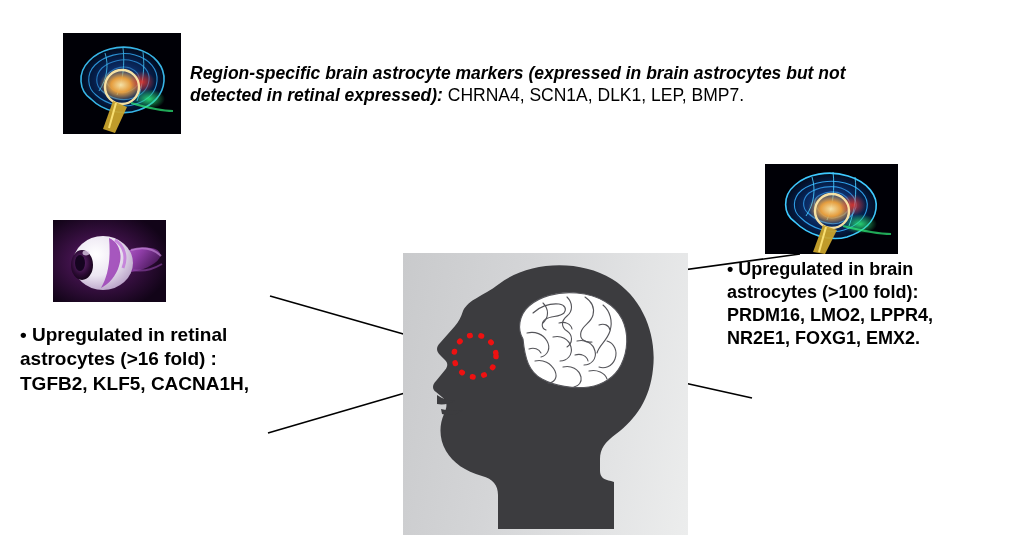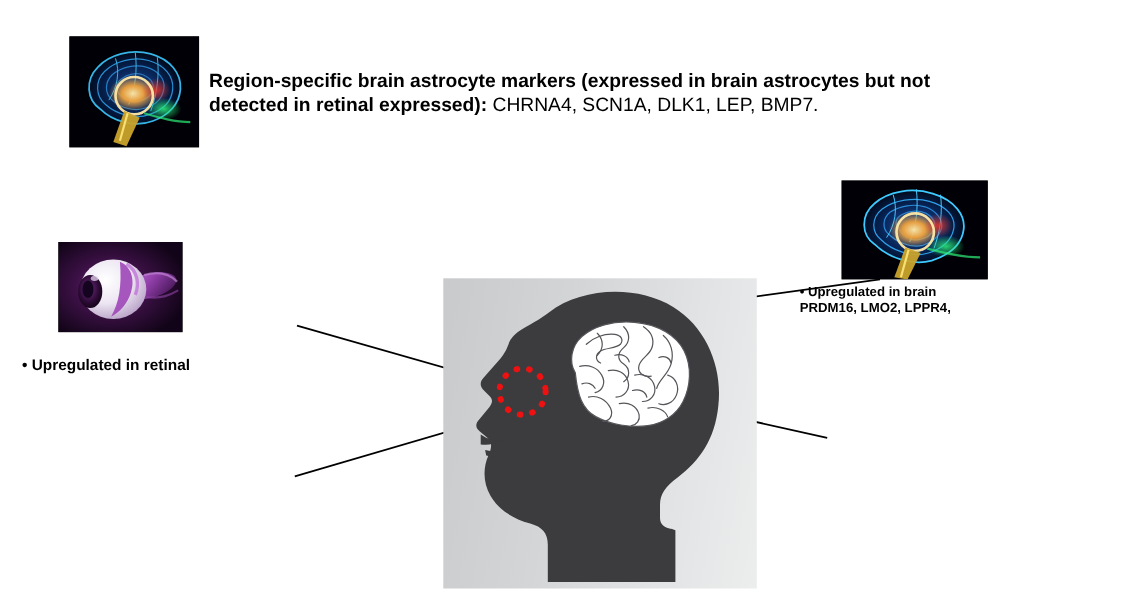--- a/index.html
+++ b/index.html
@@ -51,40 +51,40 @@
     overflow: hidden;
   }
   #head-panel svg { display: block; }
 
   
   .textblock {
     position: absolute;
     color: #000000;
     line-height: 1.28;
   }
-  .b { font-weight: bold; }
+  .b { font-weight: bold; font-style: italic; }
 
   #top-text {
     left: 190px;
     top: 62px;
     width: 810px;
     font-size: 17.5px;
   }
 
   #right-text {
     left: 727px;
     top: 258px;
     width: 285px;
-    font-size: 12px;
+    font-size: 18px;
   }
   #left-text {
     left: 20px;
     top: 323px;
     width: 285px;
-    font-size: 14px;
+    font-size: 19px;
   }
   .bullet-line { font-weight: bold; white-space: nowrap; }
   .gene-line { font-weight: bold; white-space: nowrap; }
 </style>
 </head>
 <body>
 
 <div id="figure">
 
   <svg id="connectors" viewBox="0 0 1033 548" xmlns="http://www.w3.org/2000/svg">
@@ -178,21 +178,23 @@
       <ellipse cx="95" cy="60" rx="17" ry="10" fill="url(#gGrnB)" opacity="0.85"></ellipse>
       <circle cx="67" cy="47" r="17" fill="none" stroke="#ffe9a8" stroke-width="2.4" opacity="0.95"></circle>
       <path d="M58 61 L48 88 L60 90 L72 66 Z" fill="#c9a32c" opacity="0.95"></path>
       <path d="M61 63 L54 88" stroke="#ffe77a" stroke-width="2" opacity="0.9" fill="none"></path>
       <path d="M78 62 C94 66 110 70 126 70" stroke="#2ef07a" stroke-width="2" fill="none" opacity="0.7"></path>
     </svg>
   </div>
 
   <div class="textblock" id="right-text">
     <div class="bullet-line">•  Upregulated in brain</div>
+    <div class="bullet-line">astrocytes (&gt;100 fold):</div>
     <div class="gene-line">PRDM16, LMO2, LPPR4,</div>
+    <div class="gene-line">NR2E1, FOXG1, EMX2.</div>
   </div>
 
   <div class="thumb" id="eye-thumb">
     <svg width="113" height="82" viewBox="0 0 113 82" xmlns="http://www.w3.org/2000/svg">
       <defs>
         <radialGradient id="gEyeBg" cx="42%" cy="50%" r="62%">
           <stop offset="0%" stop-color="#7c2f8e"></stop>
           <stop offset="45%" stop-color="#3d1147"></stop>
           <stop offset="100%" stop-color="#120418"></stop>
         </radialGradient>
@@ -220,20 +222,22 @@
       <ellipse cx="29" cy="45" rx="11" ry="15" fill="url(#gCornea)"></ellipse>
       <ellipse cx="27" cy="43" rx="5" ry="8" fill="#150420"></ellipse>
       <ellipse cx="33" cy="33" rx="3.5" ry="2.4" fill="#e8d8f2" opacity="0.75"></ellipse>
       <path d="M78 30 C92 26 102 30 108 36" fill="none" stroke="#c58ad8" stroke-width="2" opacity="0.65"></path>
       <path d="M80 50 C94 52 102 48 109 44" fill="none" stroke="#8f46a8" stroke-width="2" opacity="0.6"></path>
     </svg>
   </div>
 
   <div class="textblock" id="left-text">
     <div class="bullet-line">•  Upregulated in retinal</div>
+    <div class="bullet-line">astrocytes (&gt;16 fold) :</div>
+    <div class="gene-line">TGFB2, KLF5, CACNA1H,</div>
   </div>
 
   <div id="head-panel">
     <svg width="285" height="282" viewBox="0 0 285 282" xmlns="http://www.w3.org/2000/svg">
 
       <g>
         <path d="M96 31
                  C126 8 176 6 209 26
                  C240 45 254 82 250 116
                  C247 146 233 166 213 181

